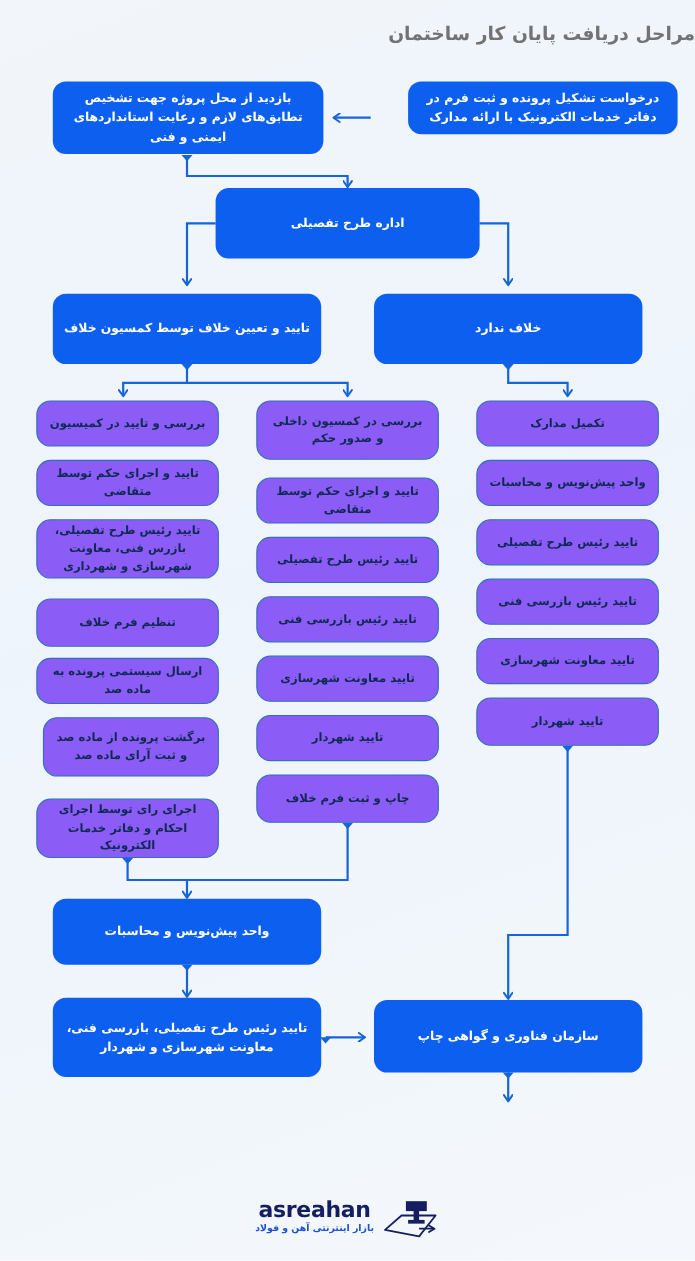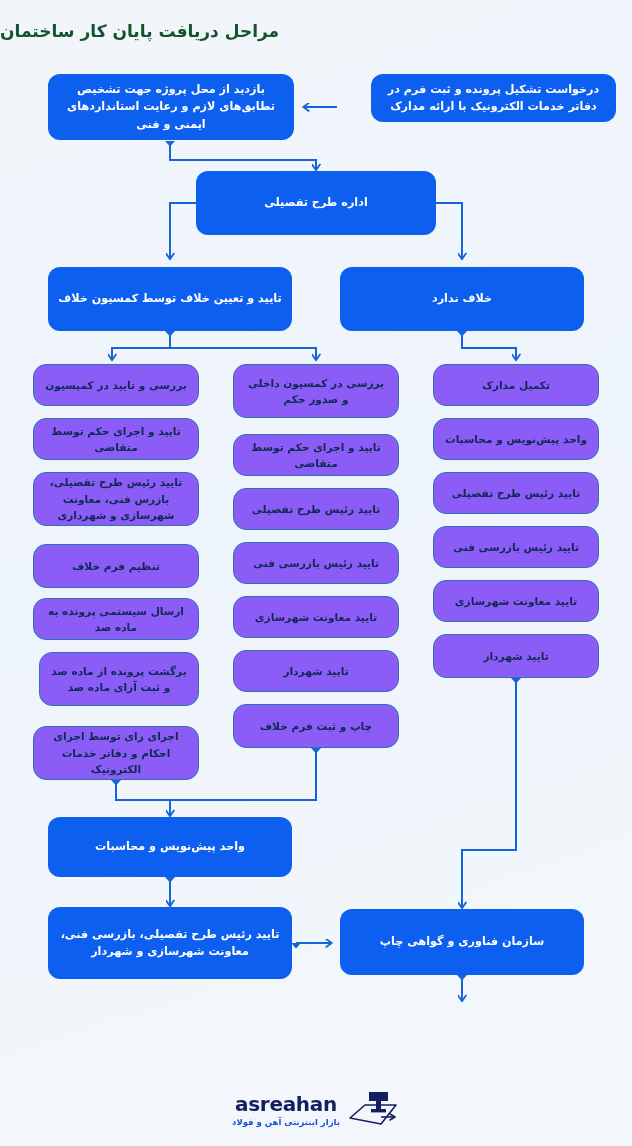--- a/index.html
+++ b/index.html
@@ -26,24 +26,24 @@
     width: 632px; height: 1146px;
     pointer-events: none;
     z-index: 1;
   }
 
   
   .title {
     position: absolute;
     left: 0; right: 0;
     top: 20px;
-    text-align: left;
+    text-align: right;
     font-size: 17px;
     font-weight: bold;
-    color: #14532d;
+    color: #737373;
     letter-spacing: 0;
     line-height: 1.4;
     z-index: 3;
   }
 
   
   .node {
     position: absolute;
     display: flex;
     align-items: center;
@@ -73,21 +73,20 @@
   }
 
   .node span { display: block; width: 100%; }
 
   
   .brand {
     position: absolute;
     left: 0; right: 0;
     bottom: 14px;
     display: flex;
-    align-items: center;
     justify-content: center;
     gap: 6px;
     z-index: 3;
   }
   .brand-words {
     display: flex;
     flex-direction: column;
     align-items: center;
     line-height: 1.15;
   }

